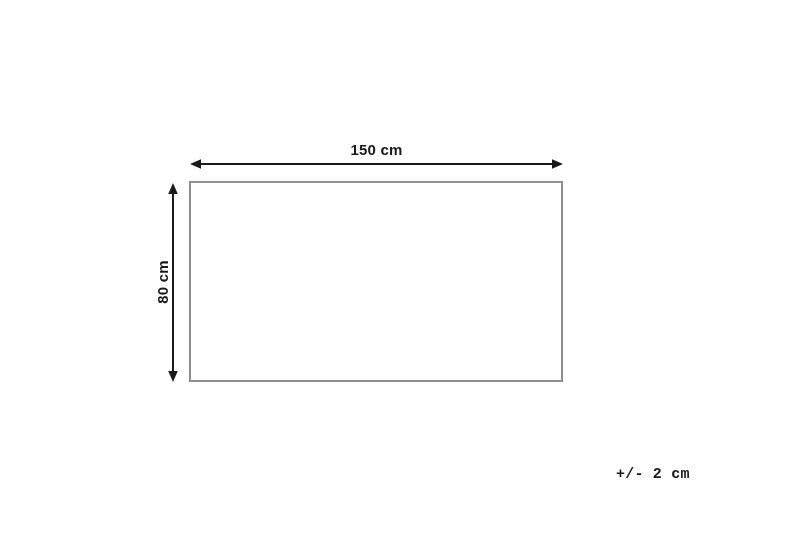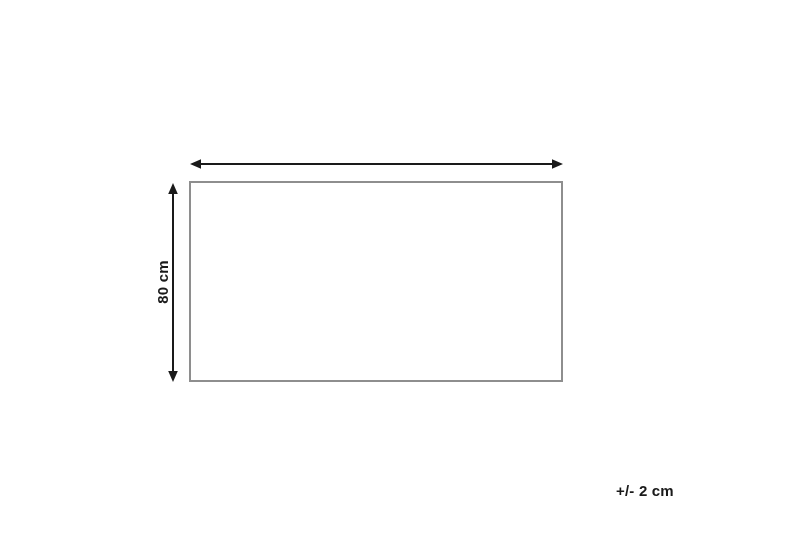--- a/index.html
+++ b/index.html
@@ -53,21 +53,22 @@
     text-align: center;
   }
   .height-label {
     left: 162px;
     top: 282px;
     transform: translate(-50%, -50%) rotate(-90deg);
     white-space: nowrap;
   }
   .tolerance-label {
     left: 616px;
-    top: 482px;
+    top: 466px;
+    font-family: Liberation Mono, monospace;
   }
   .arrow-stroke {
     stroke: var(--arrow-color, #1a1a1a);
     stroke-width: 2;
   }
   .arrow-fill {
     fill: var(--arrow-color, #1a1a1a);
   }
 </style>
 </head>
@@ -82,18 +83,19 @@
   </svg>
 
   <svg class="v-arrow" viewBox="0 0 14 199" xmlns="http://www.w3.org/2000/svg">
     <line class="arrow-stroke" x1="7" y1="9" x2="7" y2="190"></line>
     <polygon class="arrow-fill" points="7,0 2.2,11 11.8,11"></polygon>
     <polygon class="arrow-fill" points="7,199 2.2,188 11.8,188"></polygon>
   </svg>
 
   <div class="rect-outline"></div>
 
+  <div class="dim-label width-label">150 cm</div>
 
   <div class="dim-label height-label">80 cm</div>
 
   <div class="dim-label tolerance-label">+/- 2 cm</div>
 
 </div>
 
 </body></html>

